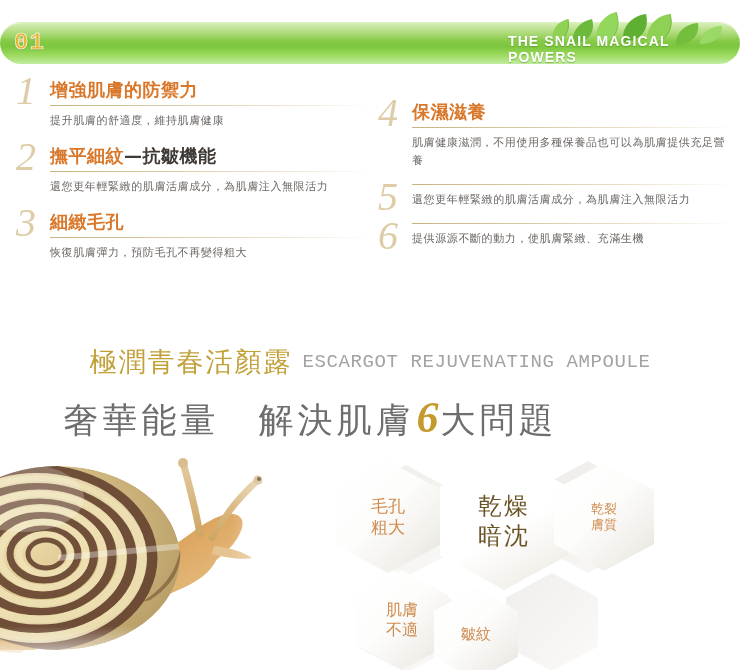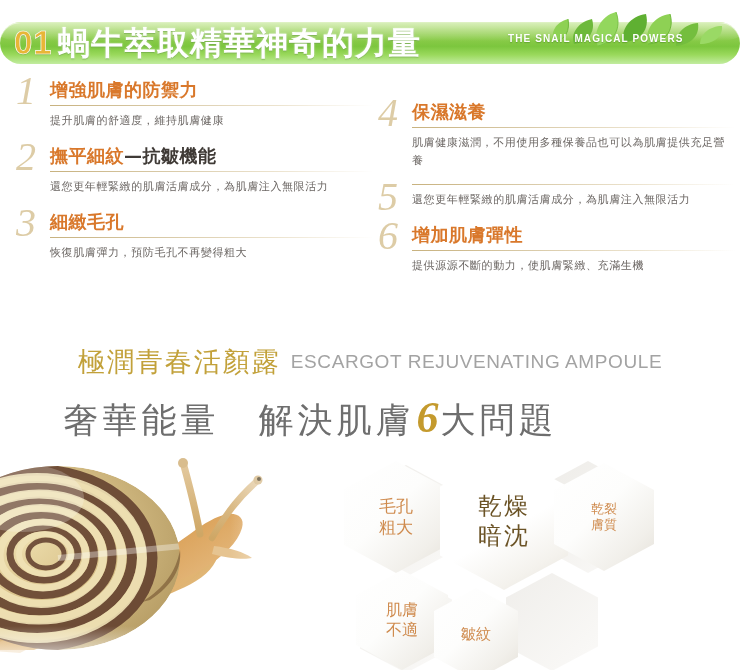--- a/index.html
+++ b/index.html
@@ -41,23 +41,23 @@
     left: 0; top: 1px;
     width: 740px; height: 18px;
     border-radius: 21px 21px 40px 40px / 21px 21px 12px 12px;
     background: linear-gradient(to bottom, rgba(255,255,255,.48), rgba(255,255,255,0));
     pointer-events: none;
   }
   #banner-number {
     position: absolute;
     left: 14px;
     top: 0px;
-    font-family: Liberation Sans, sans-serif;
+    font-family: Liberation Mono, monospace;
     font-weight: bold;
-    font-size: 33px;
+    font-size: 24px;
     line-height: 42px;
     letter-spacing: 1px;
     color: #e8b637;
     -webkit-text-stroke: 0.6px #ffffff;
     text-shadow: 0 1px 1px rgba(0,0,0,.18);
   }
   #banner-title-zh {
     position: absolute;
     left: 58px;
     top: -2px;
@@ -68,21 +68,21 @@
     letter-spacing: 1px;
     color: #ffffff;
     text-shadow: 0 1px 1px rgba(70,130,30,.45), 0 0 2px rgba(255,255,255,.6);
   }
   #banner-title-en {
     position: absolute;
     left: 508px;
     top: 11px;
     font-family: "Liberation Sans", sans-serif;
     font-weight: bold;
-    font-size: 10px;
+    font-size: 14px;
     letter-spacing: 1.1px;
     color: #ffffff;
     text-shadow: 0 1px 1px rgba(70,130,30,.5);
   }
   #banner-leaves {
     position: absolute;
     left: 540px;
     top: -14px;
     width: 200px;
     height: 50px;
@@ -147,21 +147,21 @@
     white-space: nowrap;
   }
   #product-name-zh {
     font-family: Liberation Serif, serif;
     font-size: 27px;
     letter-spacing: 2px;
     color: #c2a13a;
     vertical-align: middle;
   }
   #product-name-en {
-    font-family: Liberation Sans, sans-serif;
+    font-family: Liberation Mono, monospace;
     font-size: 19px;
     letter-spacing: .6px;
     color: #a3a3a3;
     margin-left: 10px;
     vertical-align: middle;
   }
   #product-tagline {
     position: absolute;
     left: 0;
     top: 392px;
@@ -242,21 +242,20 @@
       <path d="M76 4 C82 20, 74 34, 58 38" stroke="#79c246" stroke-width="1" fill="none"></path>
       <path d="M84 34 C80 22, 90 8, 106 6 C110 22, 100 33, 84 34 Z" fill="#5fb032"></path>
       <path d="M108 36 C104 22, 114 8, 130 6 C135 23, 124 35, 108 36 Z" fill="#8ed154"></path>
       <path d="M130 6 C135 23, 124 35, 108 36" stroke="#6fb93a" stroke-width="1" fill="none"></path>
       <path d="M136 38 C134 27, 144 16, 158 15 C160 28, 150 37, 136 38 Z" fill="#74be3e"></path>
       <path d="M160 36 C160 26, 170 18, 182 18 C183 29, 173 36, 160 36 Z" fill="#9ad965"></path>
     </g>
   </svg>
 
   <div id="banner-number">01</div>
-  <div id="banner-title-zh">蝸牛萃取精華神奇的力量</div>
   <div id="banner-title-en">THE SNAIL MAGICAL POWERS</div>
 </div>
 
 <div class="feature-col" id="feature-col-left">
 
   <div class="feature-item">
     <div class="feature-num">1</div>
     <div class="feature-heading"><span class="hl">增強肌膚的防禦力</span><span></span></div>
     <div class="feature-rule"></div>
     <div class="feature-desc">提升肌膚的舒適度，維持肌膚健康</div>
@@ -288,21 +287,20 @@
   </div>
 
   <div class="feature-item">
     <div class="feature-num">5</div>
     <div class="feature-rule"></div>
     <div class="feature-desc">還您更年輕緊緻的肌膚活膚成分，為肌膚注入無限活力</div>
   </div>
 
   <div class="feature-item">
     <div class="feature-num">6</div>
-    <div class="feature-heading"><span class="hl">增加肌膚彈性</span><span></span></div>
     <div class="feature-rule"></div>
     <div class="feature-desc">提供源源不斷的動力，使肌膚緊緻、充滿生機</div>
   </div>
 
 </div>
 
 <div id="product-title-row">
   <span id="product-name-zh">極潤青春活顏露</span><span id="product-name-en">ESCARGOT REJUVENATING AMPOULE</span>
 </div>
 
@@ -390,21 +388,21 @@
   </svg>
 </div>
 
 <div id="hex-cluster">
 
   <div class="hex-shadow" style="left:24px;  top:10px;  width:104px; height:112px; opacity:.45;"></div>
   <div class="hex-shadow" style="left:206px; top:6px;   width:104px; height:112px; opacity:.45;"></div>
   <div class="hex-shadow" style="left:30px;  top:120px; width:92px;  height:98px;  opacity:.40;"></div>
   <div class="hex-shadow" style="left:176px; top:118px; width:92px;  height:98px;  opacity:.40;"></div>
 
-  <div class="hex" style="left:14px; top:6px; width:104px; height:112px; font-size:17px;font-family:Liberation Serif, serif;">
+  <div class="hex" style="left:6px; top:6px; width:104px; height:112px; font-size:17px;font-family:Liberation Serif, serif;">
     <div>
       <div>毛孔</div>
       <div>粗大</div>
     </div>
   </div>
 
   <div class="hex center" style="left:110px; top:-3px; width:128px; height:138px; font-size:24px; letter-spacing:2px;">
     <div>
       <div>乾燥</div>
       <div>暗沈</div>

